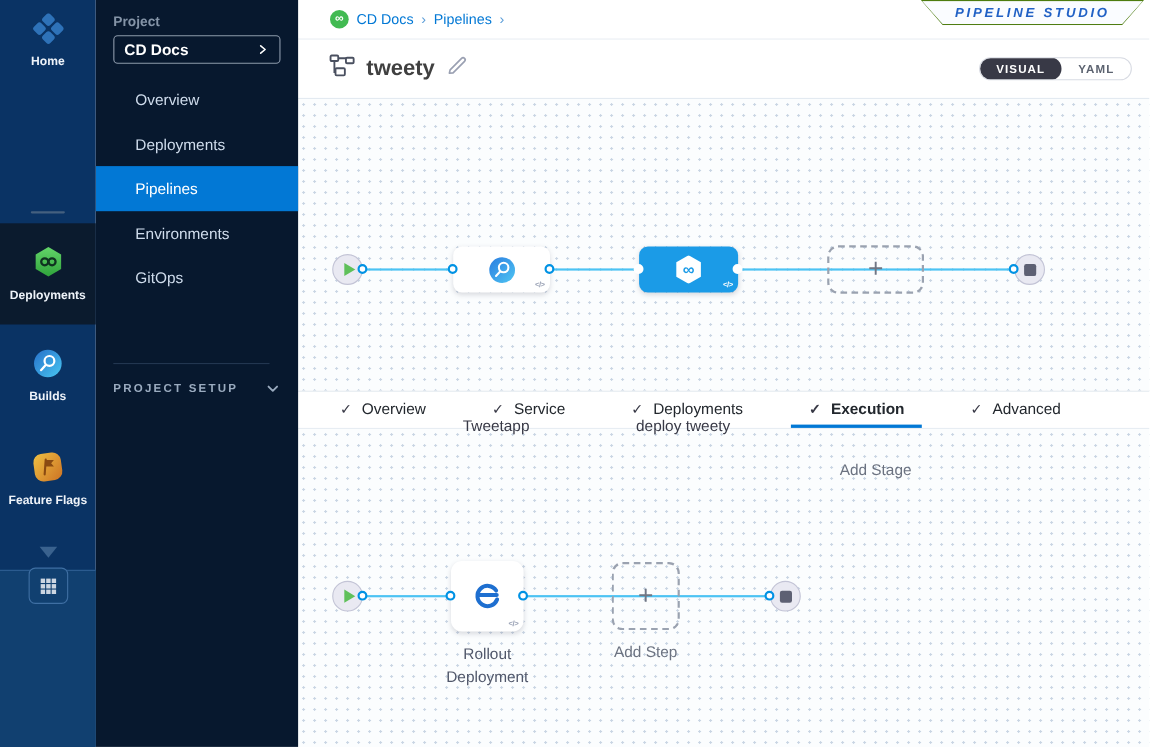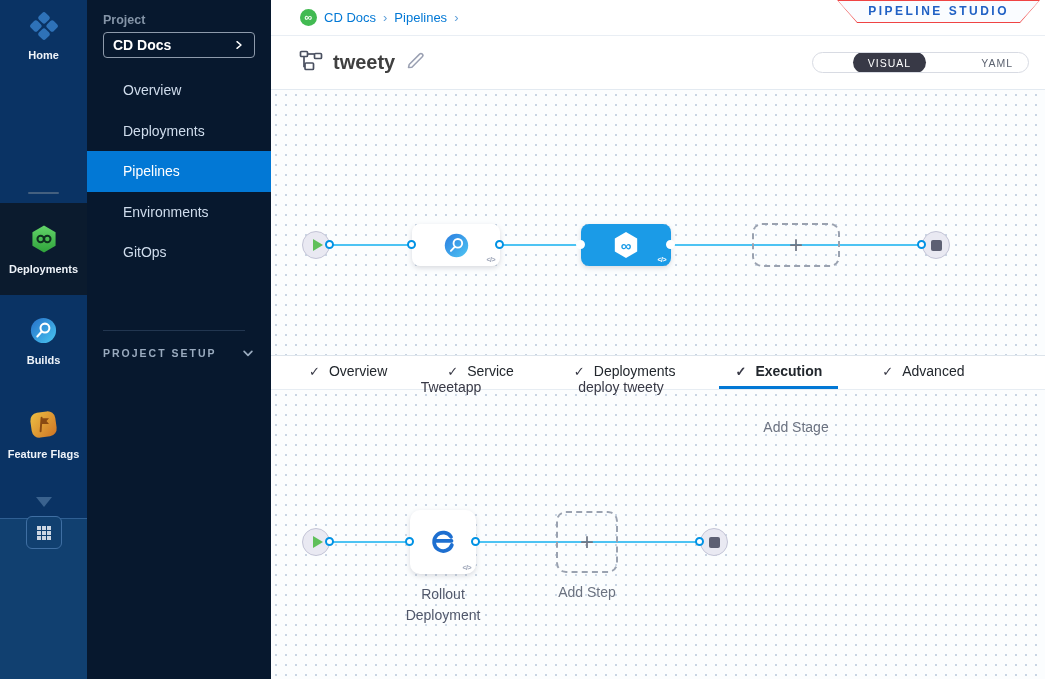--- a/index.html
+++ b/index.html
@@ -31,31 +31,31 @@
   .proj-select .pname{color:#fff;font-size:14px;font-weight:bold;}
   .nav-list{position:absolute;top:70px;left:0;right:0;}
   .nav-item{height:40.5px;display:flex;align-items:center;padding-left:36px;font-size:14px;color:#cfdcec;cursor:pointer;}
   .nav-item.selected{background:var(--accent);color:#fff;}
   .side-divider{position:absolute;top:330px;left:16px;width:142px;height:1px;background:#223650;}
   .proj-setup{position:absolute;top:346px;left:16px;width:152px;display:flex;align-items:center;justify-content:space-between;cursor:pointer;}
   .proj-setup span{font-size:10.5px;font-weight:bold;letter-spacing:2px;color:#9aabbf;}
 
   
   .main{flex:1;display:flex;flex-direction:column;position:relative;background:#fff;min-width:0;}
-  .badge-studio{position:absolute;top:0;right:5px;z-index:20;background:#ef4444;clip-path:polygon(0 0,100% 0,calc(100% - 20px) 100%,20px 100%);padding:1px;}
+  .badge-studio{position:absolute;top:0;right:5px;z-index:20;background:#4d7c0f;clip-path:polygon(0 0,100% 0,calc(100% - 20px) 100%,20px 100%);padding:1px;font-style:italic;}
   .badge-inner{background:#fafcff;clip-path:polygon(0 0,100% 0,calc(100% - 19px) 100%,19px 100%);padding:3px 30px 4px;font-size:12px;font-weight:bold;letter-spacing:2.5px;color:var(--studio-blue);}
   .crumb-bar{height:36px;border-bottom:1px solid #e9eef4;display:flex;align-items:center;padding-left:29px;gap:7px;flex-shrink:0;}
   .cd-dot{width:17px;height:17px;border-radius:50%;background:var(--success-green);color:#fff;display:flex;align-items:center;justify-content:center;font-size:11px;font-weight:bold;line-height:1;}
   .crumb{font-size:13px;color:var(--accent);text-decoration:none;cursor:pointer;}
   .crumb-sep{font-size:13px;color:#5e9fd9;}
   .title-bar{height:54px;border-bottom:1px solid #e3eaf1;display:flex;align-items:center;padding:0 16px 0 28px;gap:10px;flex-shrink:0;}
   .pipe-name{font-size:20px;font-weight:bold;color:#404040;}
   .spacer{flex:1;}
   .toggle{display:flex;align-items:center;height:21px;border:1px solid #d8dbe3;border-radius:11px;background:#fff;overflow:hidden;}
-  .toggle .seg{font-size:10.5px;font-weight:normal;letter-spacing:1px;padding:2px 15px;height:21px;display:flex;align-items:center;cursor:pointer;color:#5c6370;margin-left:40px;}
+  .toggle .seg{font-size:10.5px;font-weight:bold;letter-spacing:1px;padding:2px 15px;height:21px;display:flex;align-items:center;cursor:pointer;color:#5c6370;}
   .toggle .seg.on{background:var(--toggle-dark);color:#fff;border-radius:11px;}
 
   .canvas{position:relative;background-color:#fbfdfe;background-image:radial-gradient(circle,#c9d5e3 1px,transparent 1.3px);background-size:10px 10px;}
   .canvas--stages{height:265px;flex-shrink:0;}
   .canvas--exec{flex:1;}
 
   .link{position:absolute;height:2px;background:var(--link-line);z-index:1;}
   .dot{position:absolute;width:9px;height:9px;border-radius:50%;background:#fff;border:2px solid #0092e4;z-index:3;}
   .dot--solid{border-color:#fff;}
   .endpoint{position:absolute;width:28px;height:28px;border-radius:50%;background:#e9e9f2;border:1px solid #c3c4d6;z-index:2;display:flex;align-items:center;justify-content:center;}

